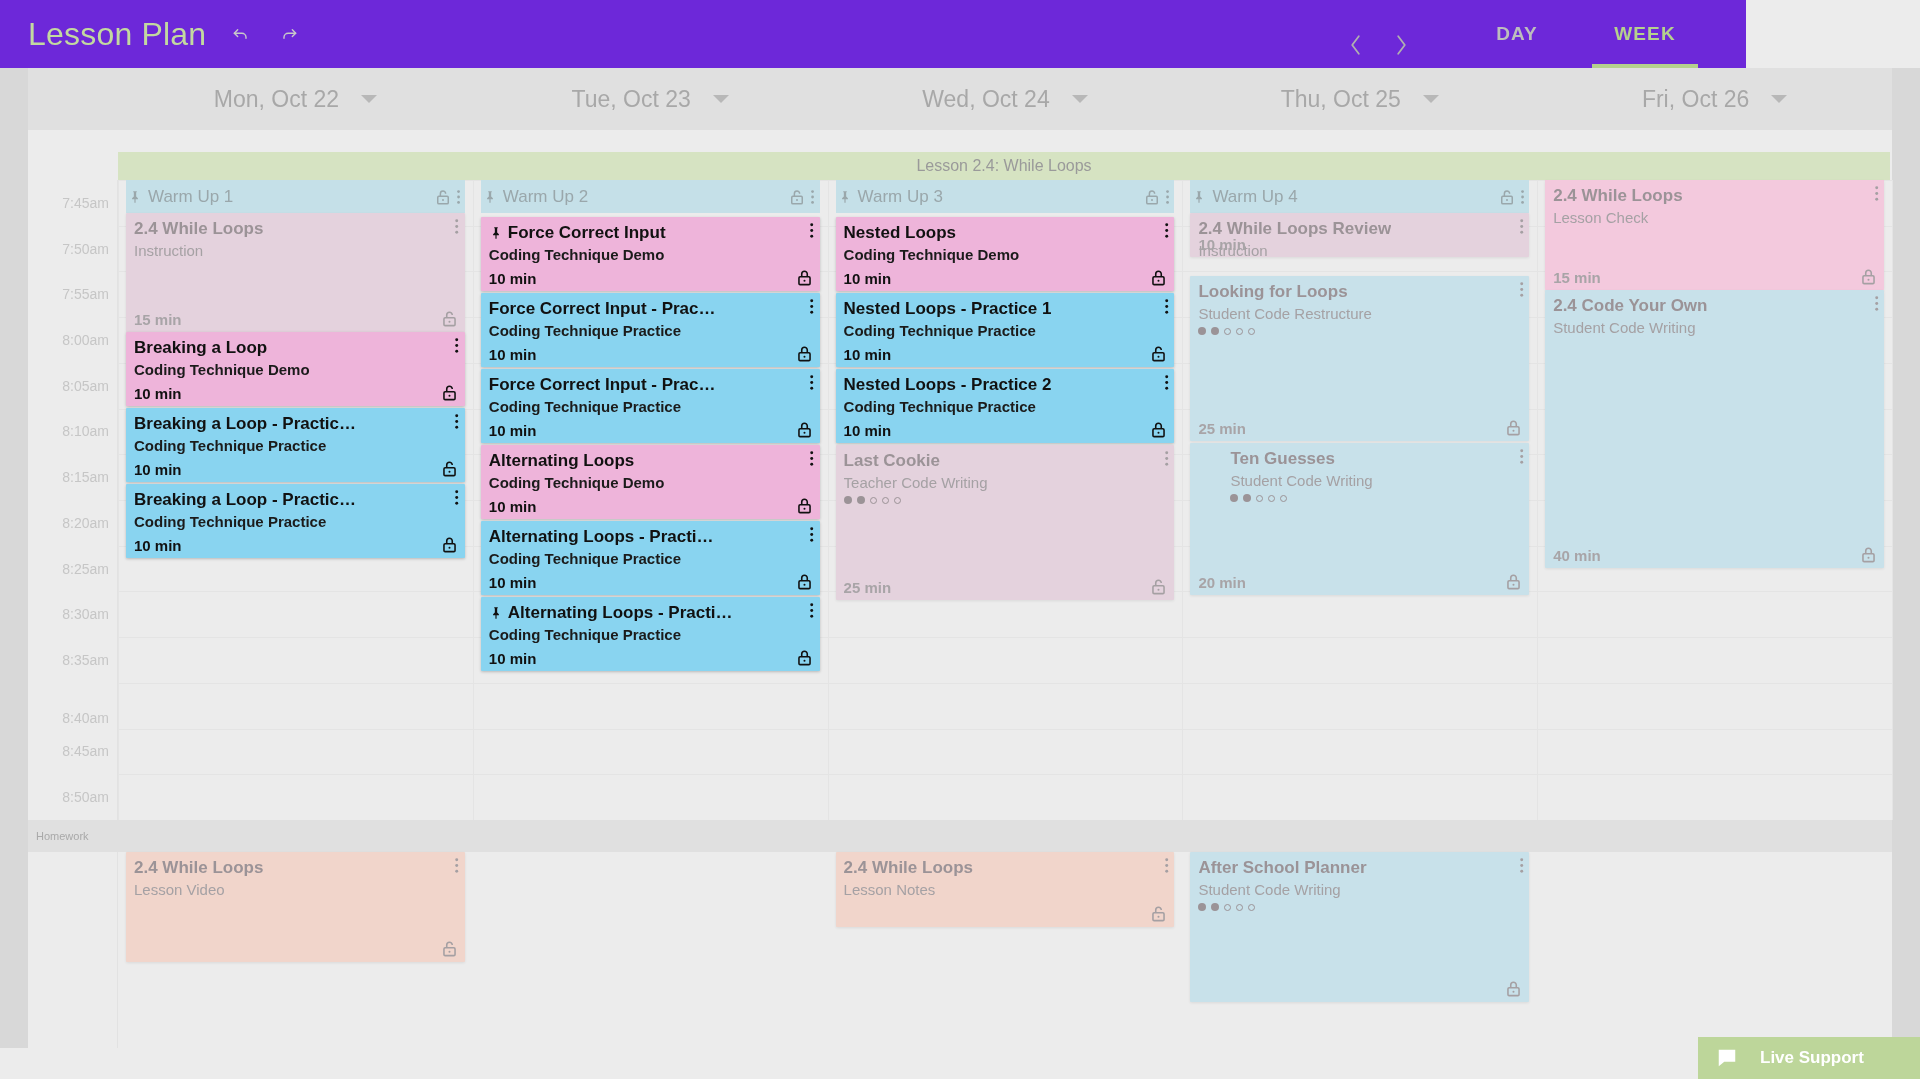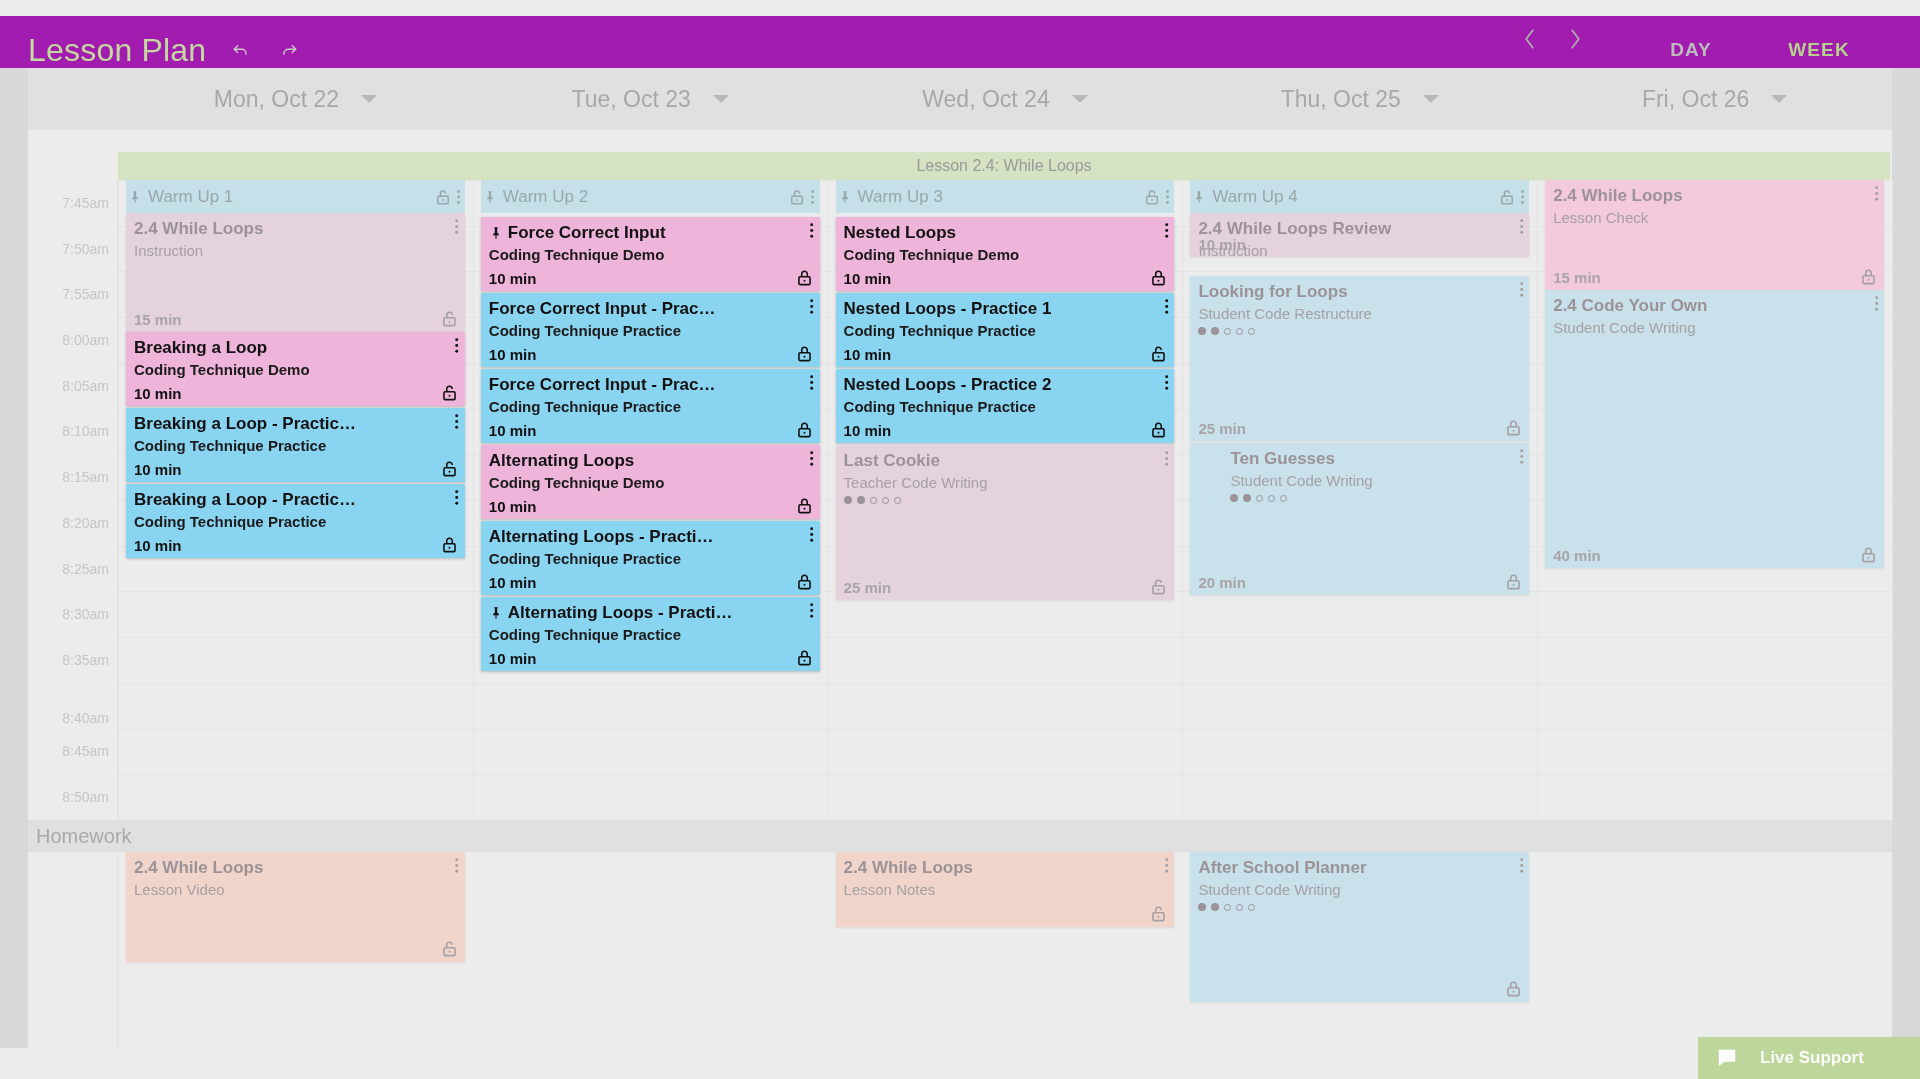--- a/index.html
+++ b/index.html
@@ -11,39 +11,39 @@
   }
   .app {
     position: absolute; left: 0; top: 0;
     width: 1920px; height: 1079px;
     background: #ececec;
     overflow: hidden;
   }
 
   
   .topbar {
-    position: absolute; left: 0; top: 16px;
-    width: 1920px; height: 68px;
-    background: #a21caf;
+    position: absolute; left: 0; top: 0;
+    width: 1746px; height: 68px;
+    background: #6d28d9;
     display: flex; align-items: center;
   }
   .app-title {
     margin-left: 28px;
     font-size: 32px;
     color: #c3d9a0;
     font-weight: 400;
     letter-spacing: .2px;
   }
   .undo-redo { display: flex; align-items: center; margin-left: 24px; gap: 26px; }
   .ur-btn { width: 22px; height: 22px; color: #c9c9c9; display:flex; align-items:center; justify-content:center; }
   .ur-btn svg { width: 20px; height: 20px; }
 
   .topbar-right {
     position: absolute; right: 0; top: 0; height: 68px;
-    display: flex; align-items: flex-start;
+    display: flex; align-items: flex-end;
   }
   .navarrow {
     width: 46px; height: 46px;
     display: flex; align-items: center; justify-content: center;
     color: #b0b0b0;
   }
   .navarrow svg { width: 15px; height: 22px; }
   .viewtab {
     position: relative;
     height: 68px; min-width: 118px;
@@ -176,21 +176,21 @@
   .icon { display: inline-flex; align-items: center; justify-content: center; }
   .icon svg { display: block; }
 
   
   .hwlabelrow {
     position: absolute; left: 28px; top: 820px;
     width: 1864px; height: 32px;
     background: #e0e0e0;
     display: flex; align-items: center;
   }
-  .hwlabel { margin-left: 8px; font-size: 20px; color: #a9a9a9; }
+  .hwlabel { margin-left: 8px; font-size: 11px; color: #a9a9a9; }
   .hwbody {
     position: absolute; left: 28px; top: 852px;
     width: 1864px; height: 196px;
     background: #ececec;
   }
   .hwgutter { position: absolute; left:0; top:0; width: 90px; height: 196px; border-right: 1px solid #e2e2e2; }
   .hwcolumns { position: absolute; left: 90px; top: 0; right: 0; height: 196px; display: flex; }
   .hwcol { flex: 1 1 0; position: relative; }
 
   

